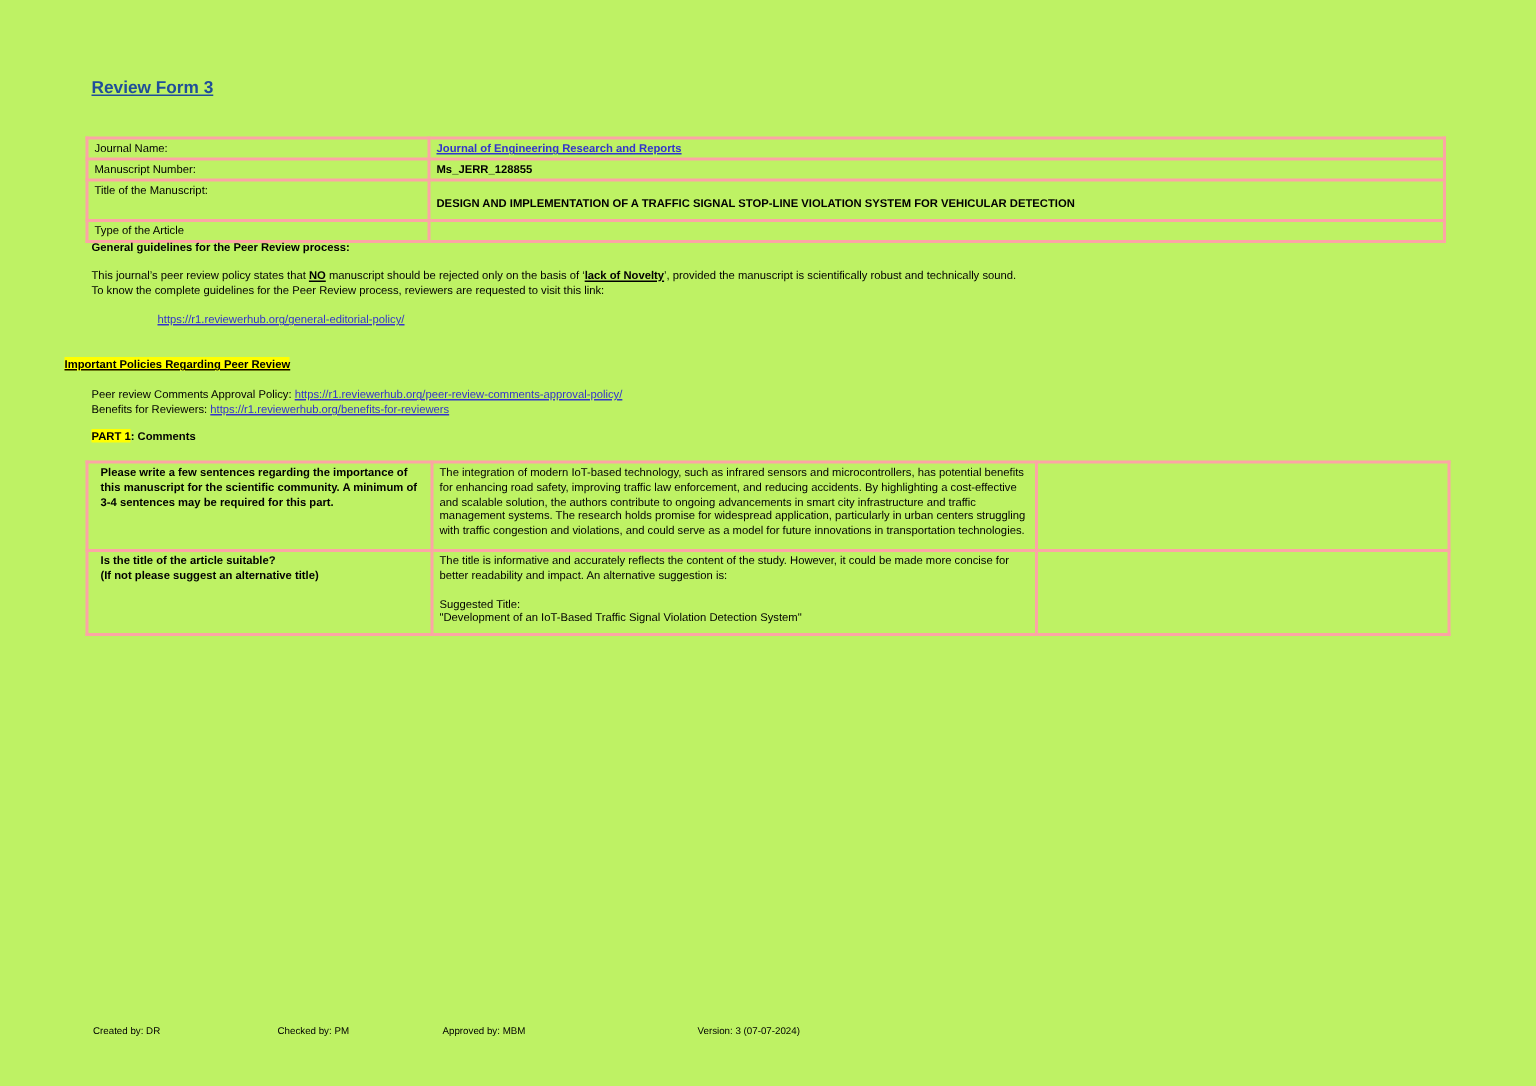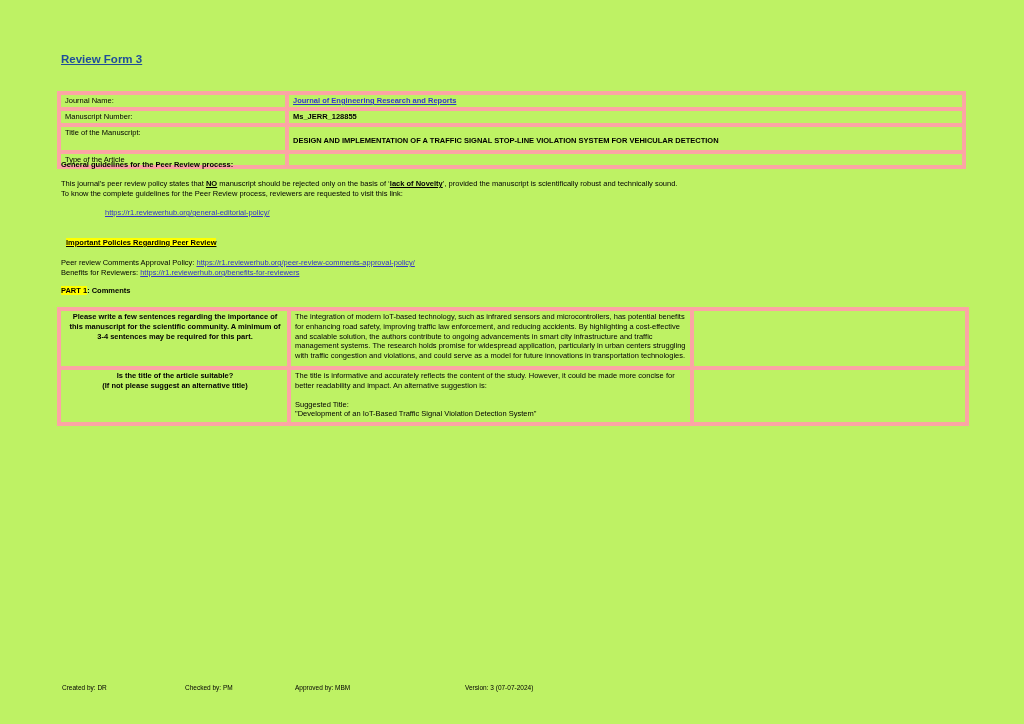--- a/index.html
+++ b/index.html
@@ -19,51 +19,51 @@
   .underline { text-decoration: underline; }
   .hl { background: #ffff00; }
   a.link { color: #3333cc; text-decoration: underline; cursor: pointer; }
   .doc-title {
     top: 53px; left: 61px;
     font-size: 11.5px; font-weight: bold;
     color: #1f4e9a; text-decoration: underline;
   }
   table { border-collapse: collapse; table-layout: fixed; }
   td {
-    border: 4px solid #fca5a5;
+    border: 2px solid #fca5a5;
     font-size: 7.5px;
     line-height: 1.3;
     vertical-align: top;
     padding: 1px 4px;
     overflow: hidden;
   }
   .header-table { top: 91px; left: 57px; width: 905px; }
   .header-table .c1 { width: 228px; }
   .header-table .c2 { width: 677px; }
   .header-table .r1, .header-table .r2 { height: 13px; }
   .header-table .r3 { height: 27px; }
   .header-table .r4 { height: 14px; }
   .header-table .title-cell { vertical-align: middle; padding-top: 6px; }
   .body-text { font-size: 7.5px; line-height: 1.3; }
   .gg-heading { top: 160px; left: 61px; font-size: 7.5px; font-weight: bold; }
   .gg-para { top: 179px; left: 61px; width: 740px; }
   .gg-line2 { top: 189px; left: 61px; }
   .gg-link { top: 208px; left: 61px; padding-left: 44px; }
-  .pol-heading { top: 238px; left: 66px; font-size: 7.5px; font-weight: bold; }
+  .pol-heading { top: 238px; left: 43px; font-size: 7.5px; font-weight: bold; }
   .pol-line1 { top: 258px; left: 61px; }
   .pol-line2 { top: 268px; left: 61px; }
   .part1 { top: 286px; left: 61px; font-size: 7.5px; font-weight: bold; }
   .comments-table { top: 307px; left: 57px; width: 908px; }
   .comments-table .cc1 { width: 230px; }
   .comments-table .cc2 { width: 403px; }
   .comments-table .cc3 { width: 275px; }
   .comments-table .hrow { height: 31px; }
   .comments-table .row1 { height: 59px; }
   .comments-table .row2 { height: 56px; }
-  .q-cell { font-weight: bold; padding-left: 8px; padding-right: 6px; text-align: center; }
+  .q-cell { font-weight: bold; padding-left: 8px; padding-right: 6px; }
   .blank-line { height: 9px; }
   .footer span { position: absolute; font-size: 6.5px; white-space: nowrap; }
   .f-created { left: 62px; }
   .f-checked { left: 185px; }
   .f-approved { left: 295px; }
   .f-version { left: 465px; }
   .footer { top: 684px; left: 0; width: 1024px; height: 12px; }
 </style>
 </head>
 <body>

